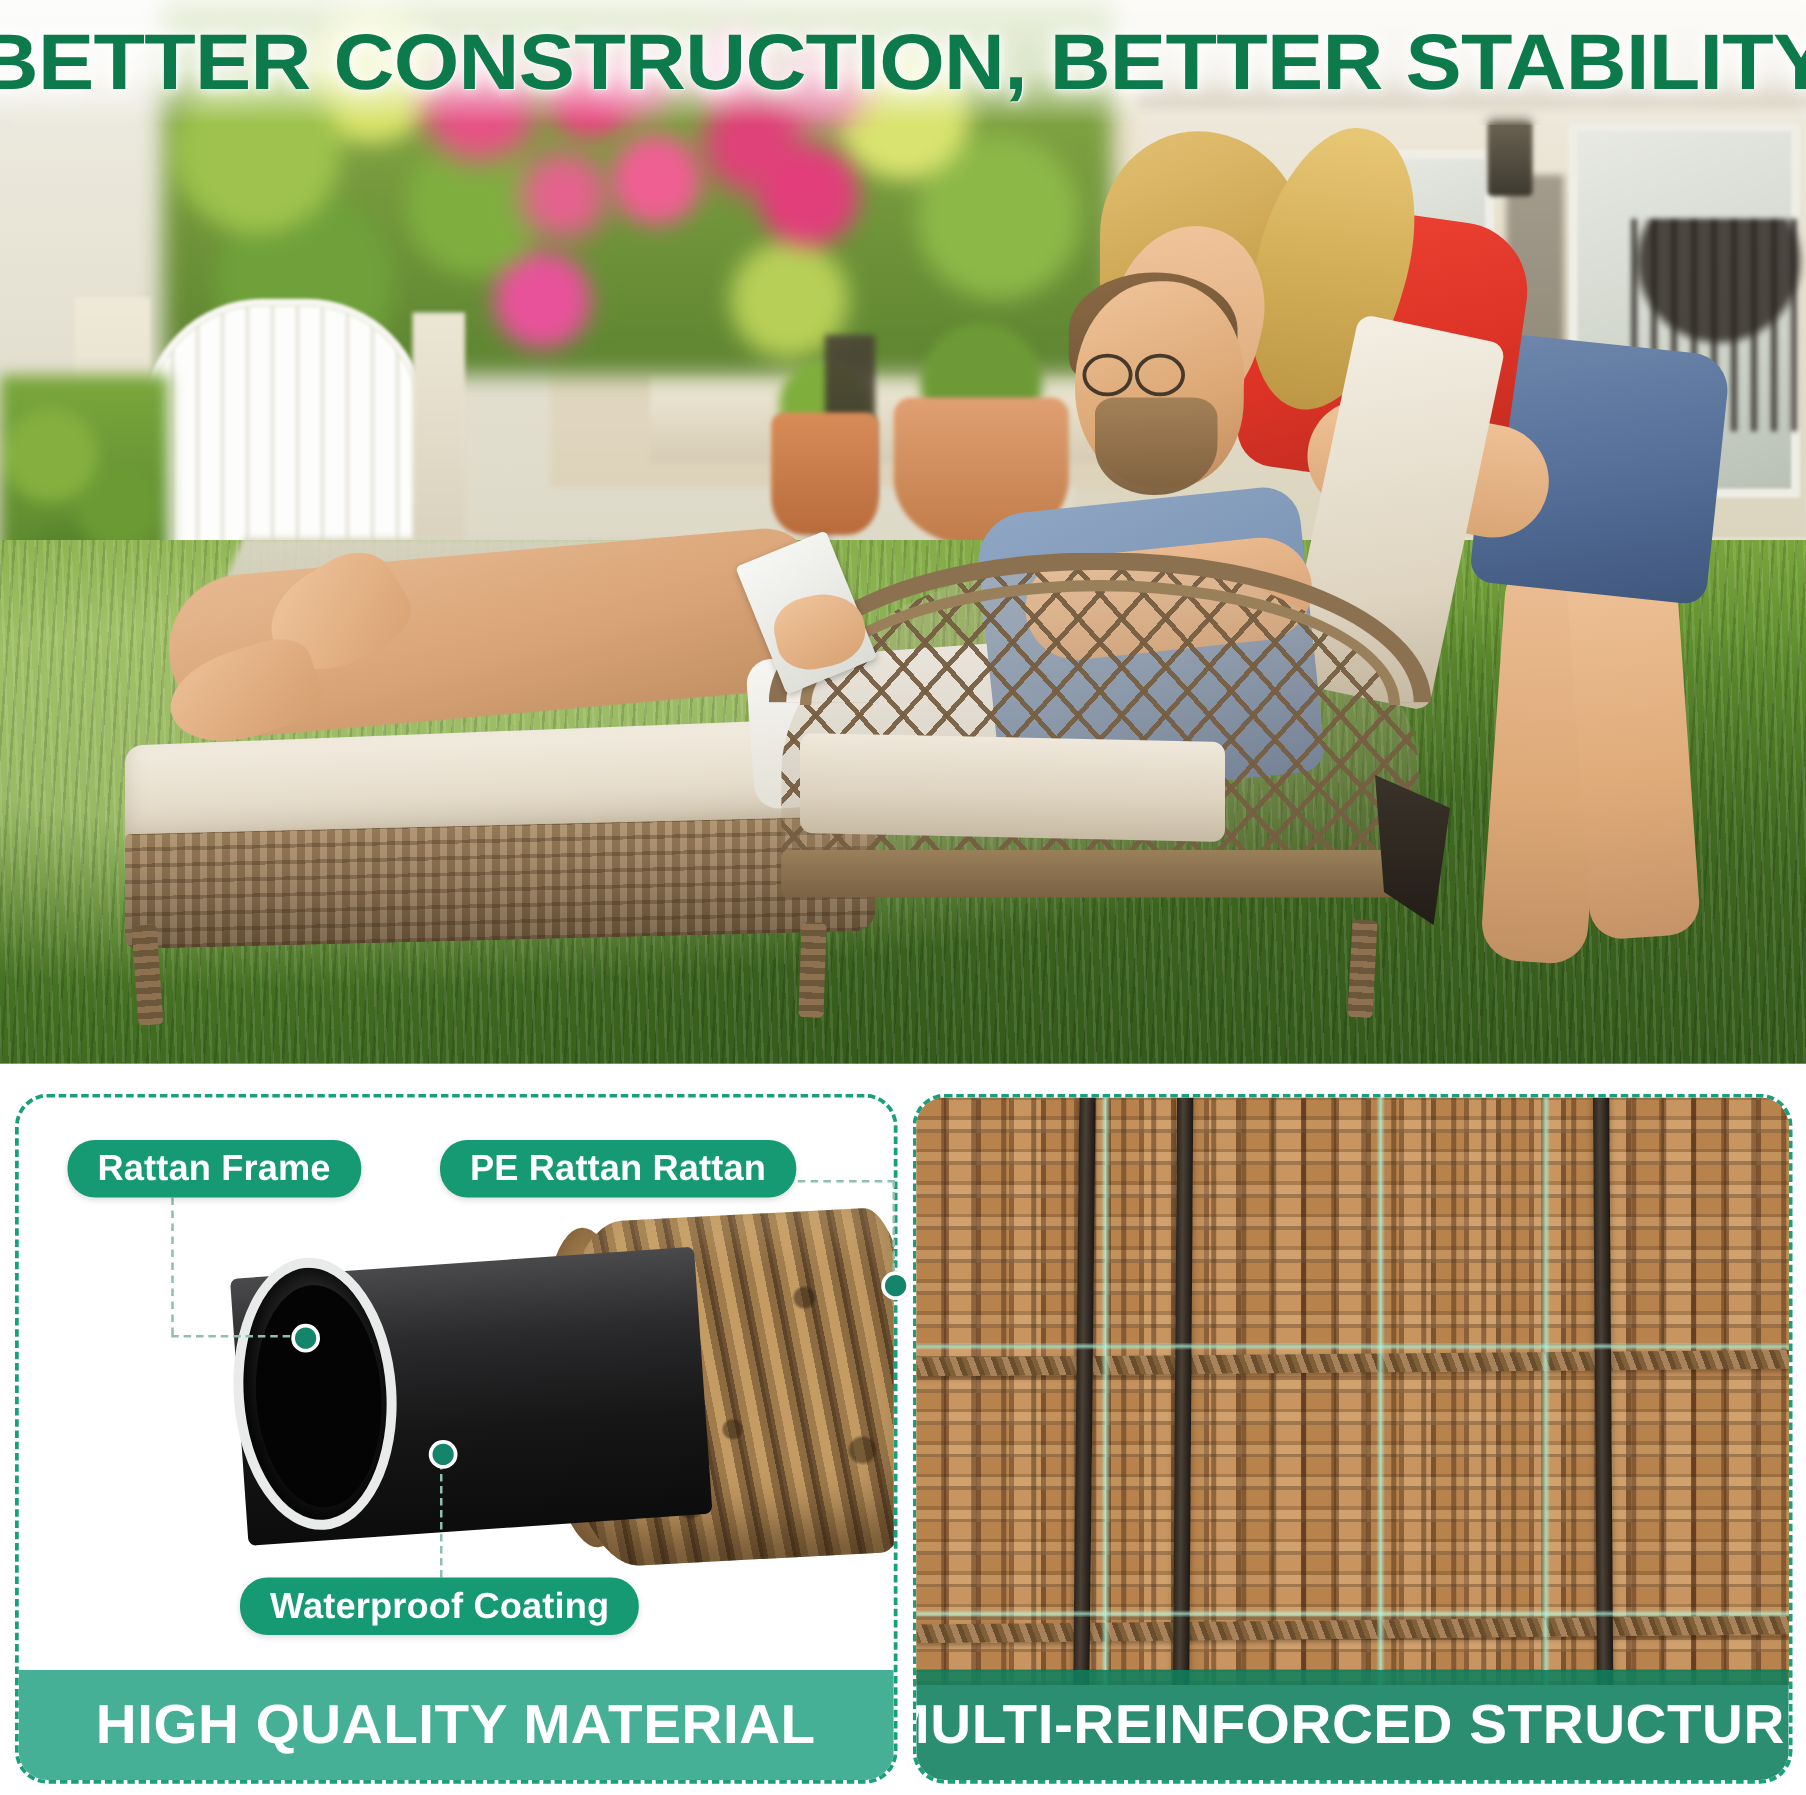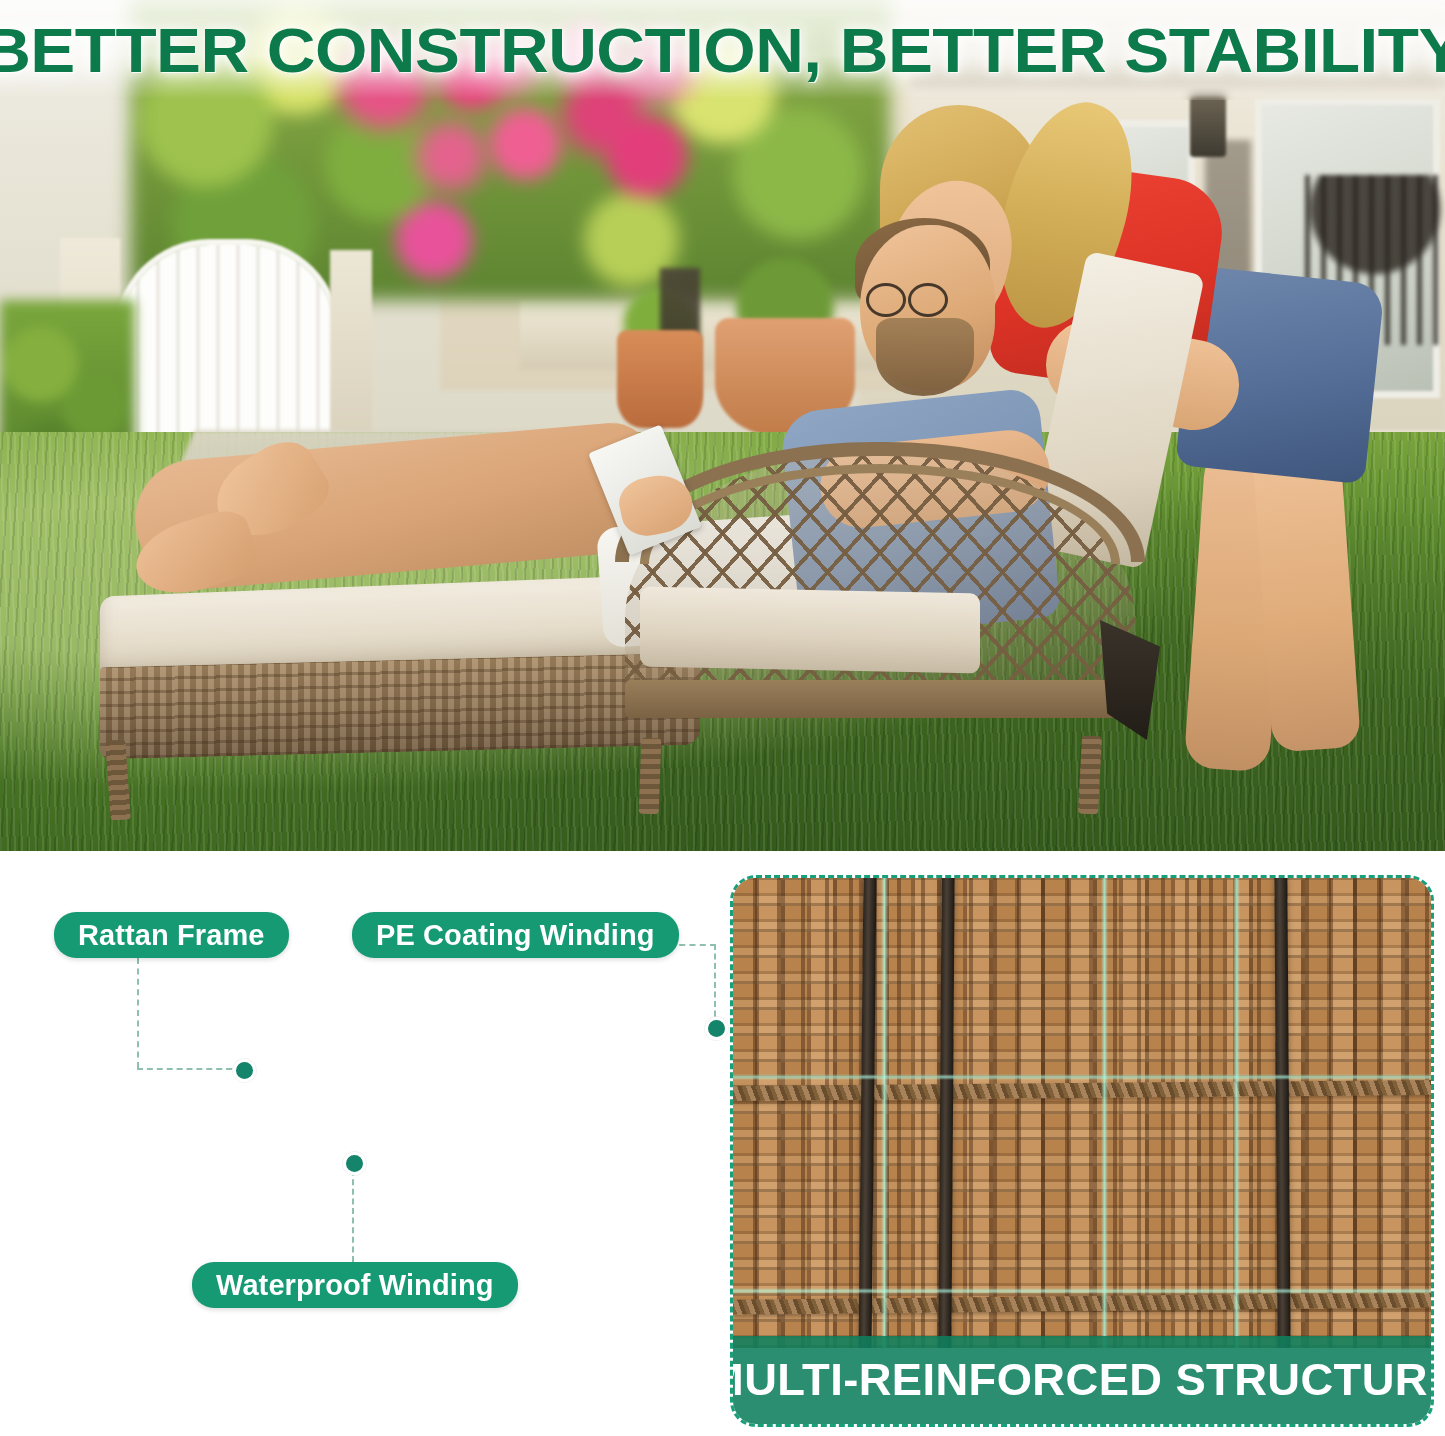--- a/index.html
+++ b/index.html
@@ -609,20 +609,33 @@
       </div>
 
       <div class="tablet"></div>
       <div class="hand"></div>
     </div>
 
     <div class="hero-wash"></div>
     <div class="headline">BETTER CONSTRUCTION, BETTER STABILITY</div>
   </div>
 
+  <div class="panel panel-left">
+    <div class="pipe-wrap">
+      <div class="rattan-coil-end"></div>
+      <div class="rattan-coil"></div>
+      <div class="rattan-speck"></div>
+      <div class="pipe-body"></div>
+      <div class="pipe-face"></div>
+      <div class="pipe-hole"></div>
+    </div>
+    <div class="caption caption-left">
+      <span>HIGH QUALITY MATERIAL</span>
+    </div>
+  </div>
 
   <div class="panel panel-right">
     <div class="weave">
       <div class="weave-base"></div>
       <div class="weave-rows"></div>
       <div class="weave-bricks"></div>
       <div class="brace brace1"></div>
       <div class="brace brace2"></div>
       <div class="rib rib1"></div>
       <div class="rib rib2"></div>
@@ -646,19 +659,19 @@
   <div class="lead lead-v" style="left:714px; top:944px; height:82px;"></div>
   <div class="dot" style="left:705px; top:1017px;"></div>
 
   <div class="lead lead-v" style="left:352px; top:1160px; height:102px;"></div>
   <div class="dot" style="left:343px; top:1152px;"></div>
 
   <div class="pill pill-metal">
     <span>Rattan Frame</span>
   </div>
   <div class="pill pill-pe">
-    <span>PE Coating Winding</span>
+    <span>PE Rattan Rattan</span>
   </div>
   <div class="pill pill-water">
-    <span>Waterproof Winding</span>
+    <span>Waterproof Coating</span>
   </div>
 
 </div>
 
 </body></html>

